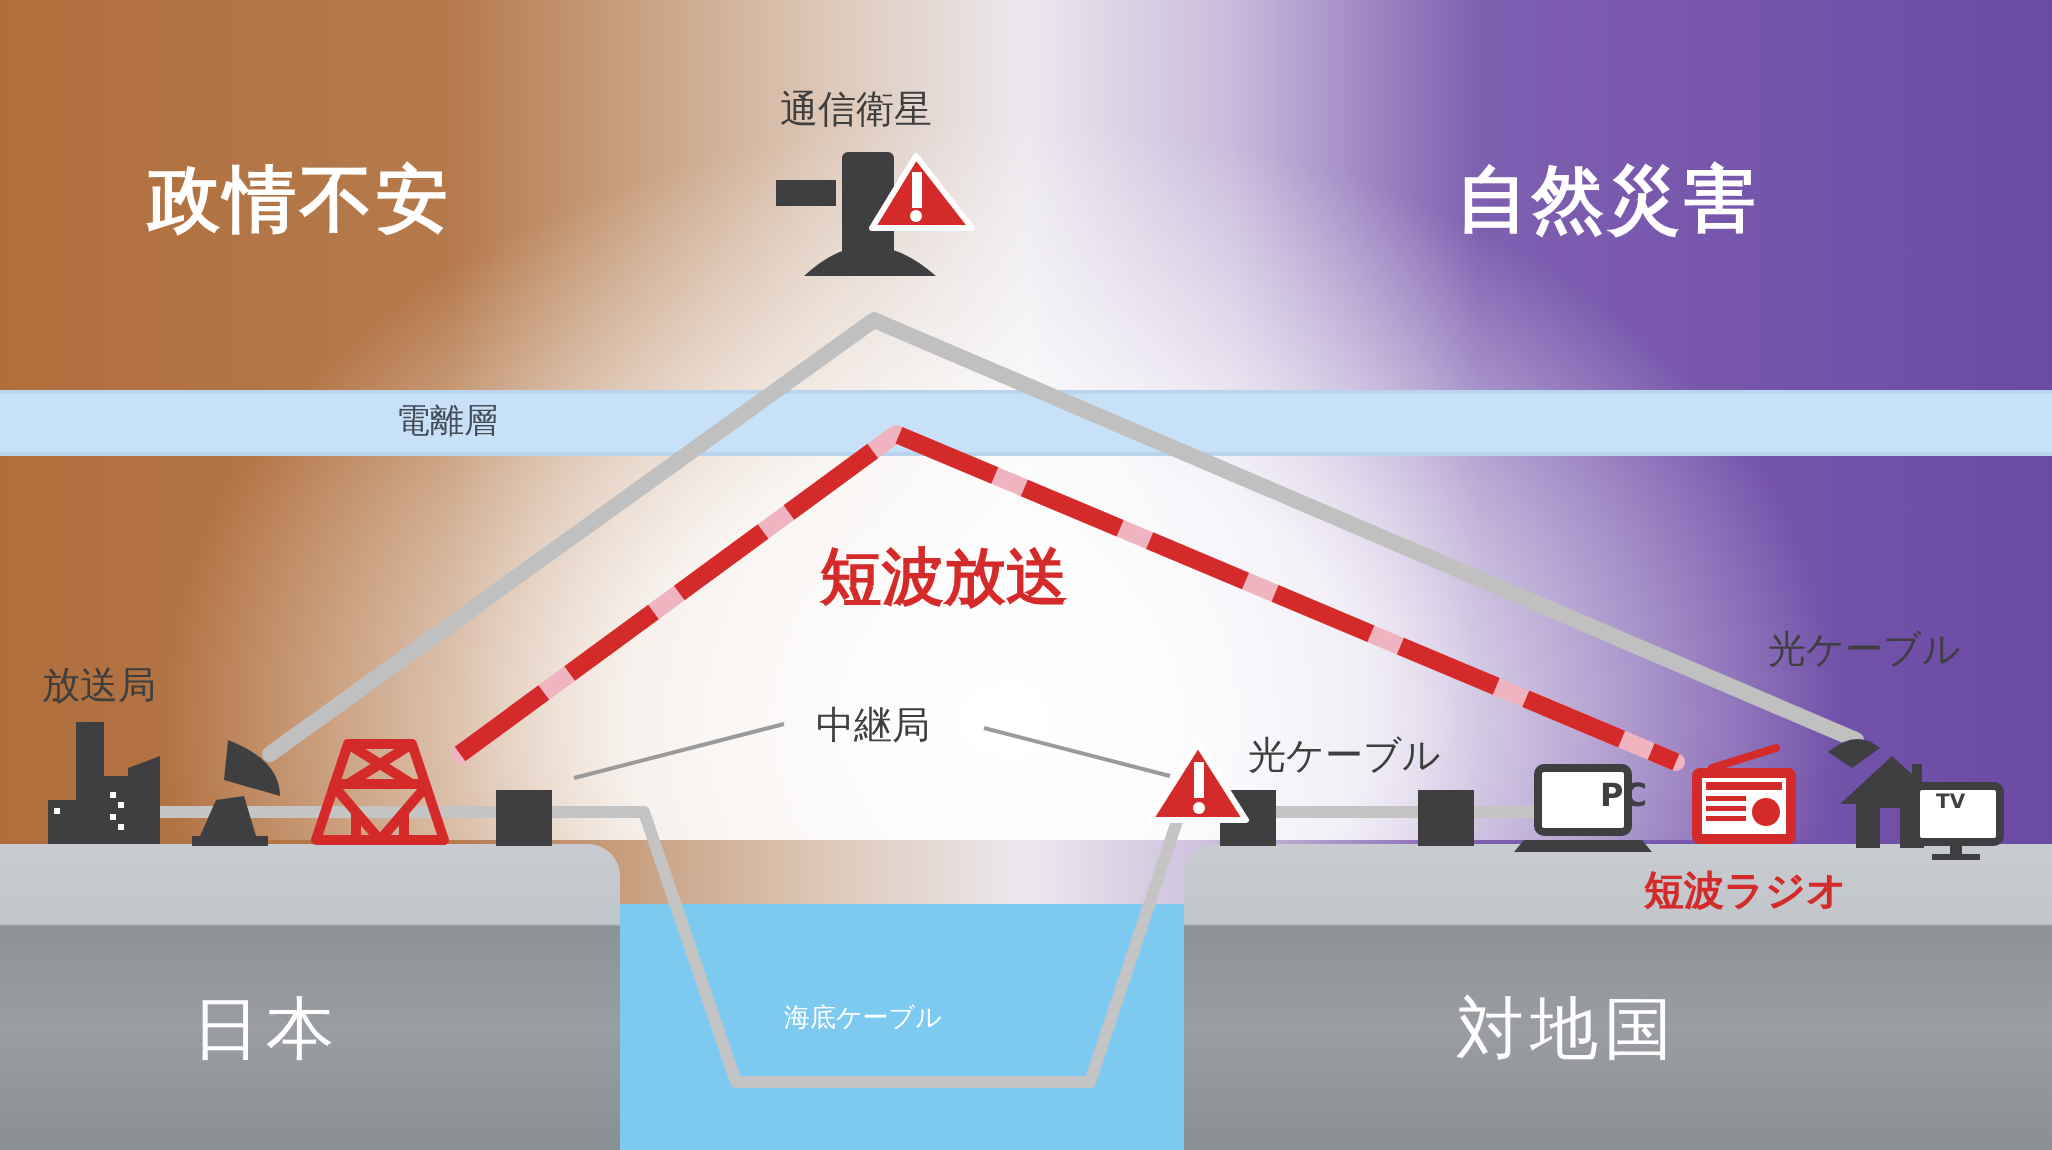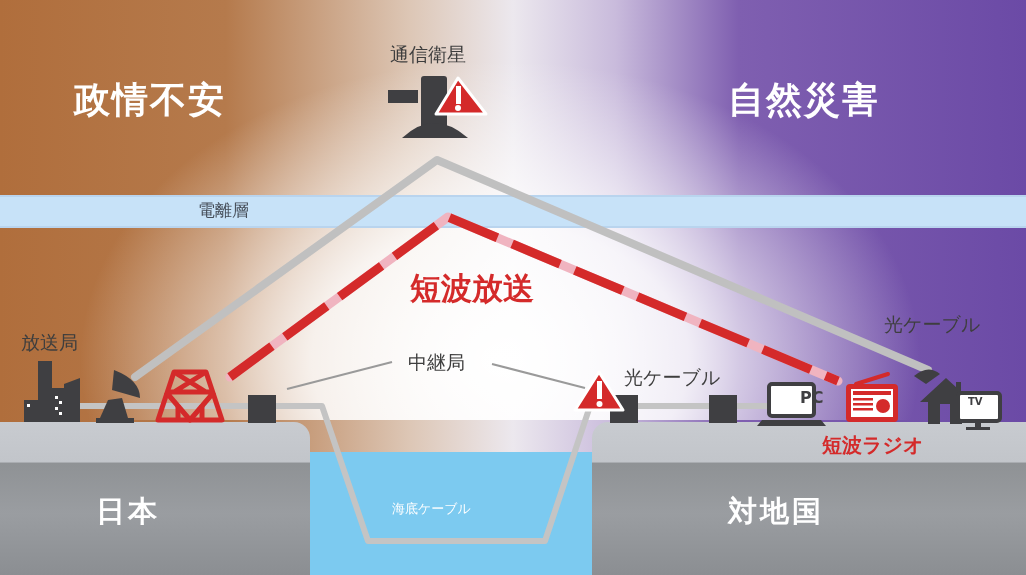--- a/index.html
+++ b/index.html
@@ -11,21 +11,21 @@
   #ionosphere{position:absolute;left:0;top:195px;width:1026px;height:33px;background:#c7e2f8;
     border-top:2px solid #b9d4ee;border-bottom:2px solid #b9d4ee;box-sizing:border-box;}
   .big-label{position:absolute;color:#fff;font-size:36px;font-weight:bold;letter-spacing:2px;}
   .label{position:absolute;color:#3e3e3e;font-size:19px;white-space:nowrap;}
   .red-label{position:absolute;color:#d42a2a;font-size:31px;font-weight:bold;white-space:nowrap;}
   .land{position:absolute;top:422px;height:153px;
     background:linear-gradient(#c8cbd0 0%,#c2c5ca 26%,#8f9295 27%,#9a9da1 60%,#8b8e92 100%);}
   #land-left{left:0;width:310px;border-top-right-radius:16px;}
   #land-right{left:592px;width:434px;border-top-left-radius:16px;}
   #sea{position:absolute;left:310px;top:452px;width:282px;height:123px;background:#7ccaf0;}
-  .land-label{position:absolute;color:#fff;font-size:29px;font-weight:bold;letter-spacing:3px;text-align:right;}
+  .land-label{position:absolute;color:#fff;font-size:34px;font-weight:normal;letter-spacing:3px;text-align:right;}
   svg{position:absolute;left:0;top:0;}
 </style>
 </head>
 <body>
 
 <div id="stage">
   <div id="sky-fade"></div>
 
   <div id="ionosphere"></div>
   <div class="label" style="left:198px;top:199px;font-size:17px;color:#454d58;">電離層</div>

